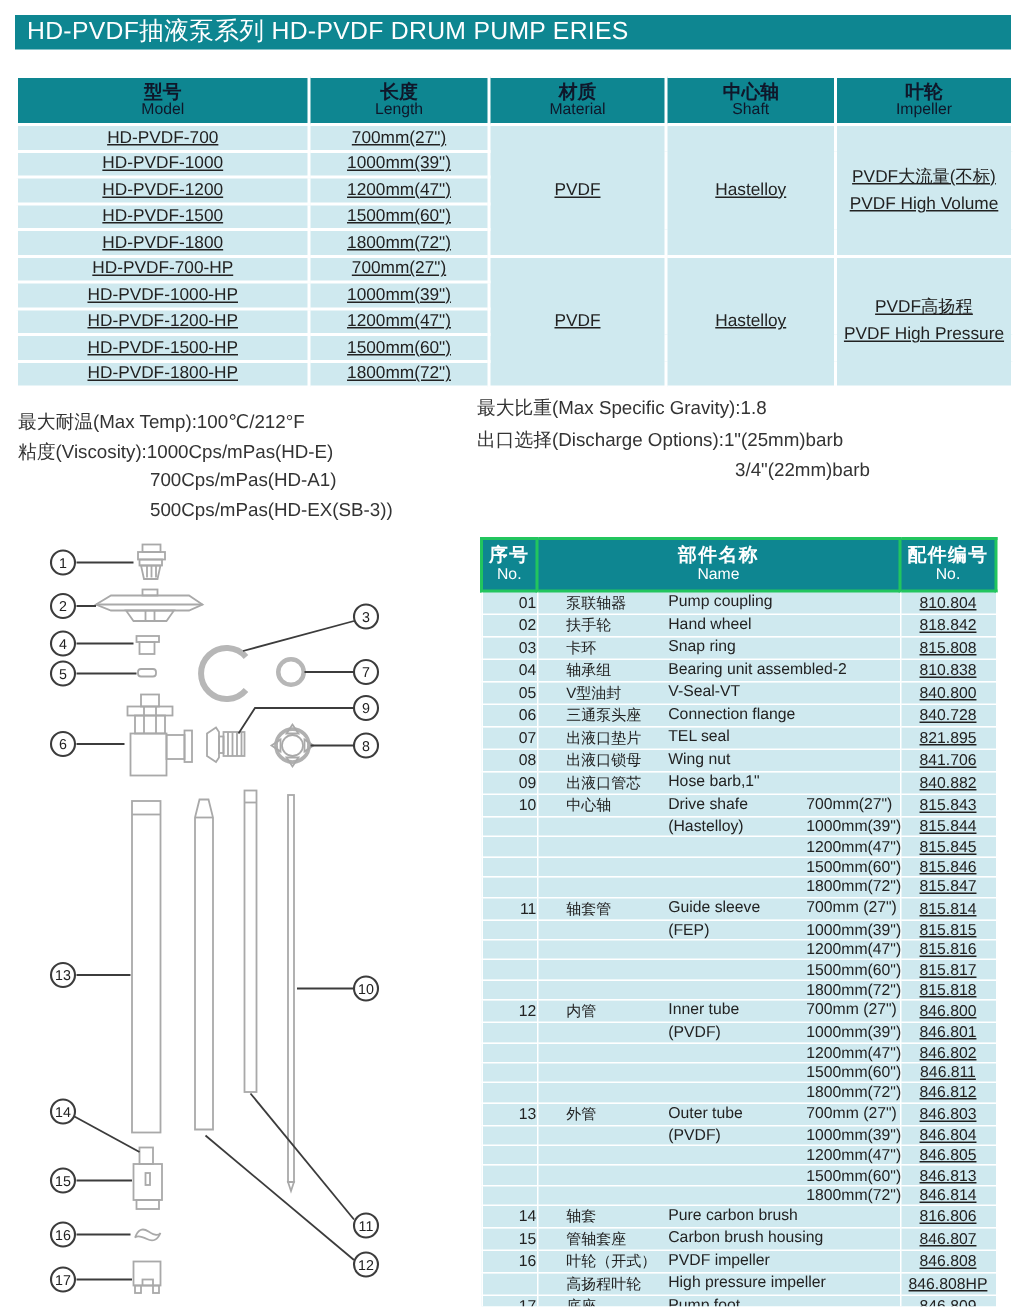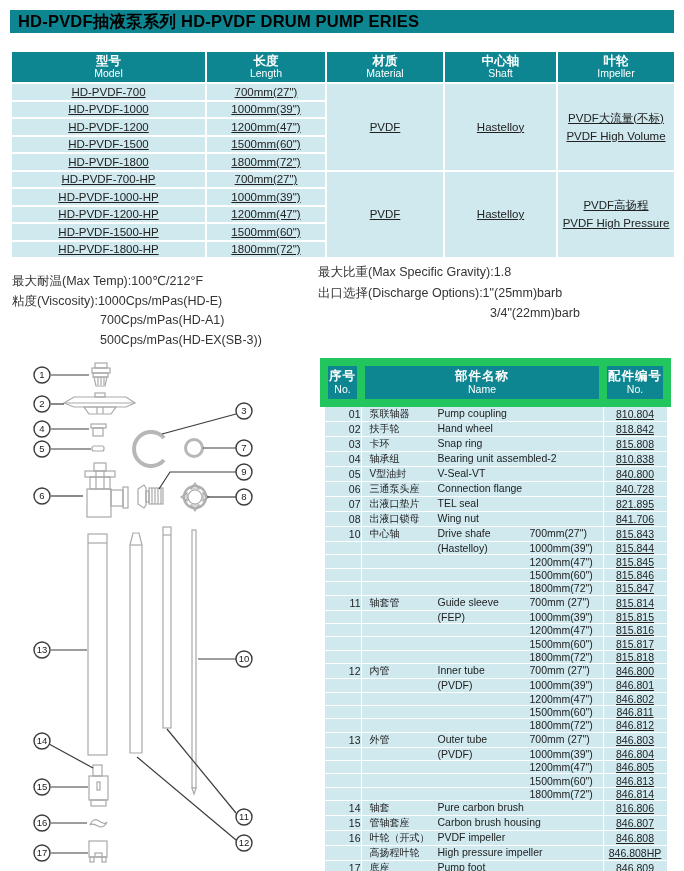--- a/index.html
+++ b/index.html
@@ -2,59 +2,59 @@
 <html><head>
 <meta charset="utf-8">
 <style>
   html,body { margin:0; padding:0; background:#ffffff; }
   .page {
     position:relative; width:684px; height:871px; background:#ffffff;
     font-family:"Liberation Sans","DejaVu Sans",sans-serif; overflow:hidden; color:#222;
   }
   .title-bar {
     position:absolute; left:10px; top:10px; width:656px; height:23px;
-    background:#0e8691; color:#000000; font-weight:bold; font-size:16.5px;
+    background:#0e8691; color:#ffffff; font-weight:normal; font-size:16.5px;
     line-height:23px; padding-left:8px; letter-spacing:0.2px; white-space:nowrap;
   }
   
   table.model-table {
     position:absolute; left:10px; top:50px; width:664px;
     border-collapse:collapse; table-layout:fixed;
   }
   table.model-table th {
-    background:#0e8691; color:#ffffff; border:2px solid #fff; padding:2px 0 3px 0;
+    background:#0e8691; color:#0f172a; border:2px solid #fff; padding:2px 0 3px 0;
   }
   table.model-table th .hzh { font-size:12.5px; line-height:14px; font-weight:bold; }
   table.model-table th .hen { font-size:10.5px; line-height:11px; font-weight:normal; }
   table.model-table td {
     background:#cfe9ef; border:2px solid #fff; height:15.5px;
     font-size:11.5px; text-align:center; padding:0; color:#222;text-decoration:underline;
   }
   table.model-table td.imp div { line-height:18px; font-size:11.5px; }
   
   .specs { position:absolute; color:#333; white-space:nowrap; }
   .specs-left  { left:12px;  top:272px; font-size:12.5px; line-height:19.5px; }
   .specs-right { left:318px; top:262px; font-size:12.5px; line-height:20.5px; }
   .specs .i1 { padding-left:88px; }
   .specs .i2 { padding-left:172px; }
   
   table.parts-table {
     position:absolute; left:320px; top:358px; width:343px;
     border-collapse:collapse; table-layout:fixed;
   }
-  table.parts-table th { background:#0e8691; color:#fff; border:8px solid #22c55e; padding:3px 0 4px 0; }
+  table.parts-table th { background:#0e8691; color:#fff; border:2px solid #22c55e; padding:3px 0 4px 0; }
   table.parts-table th .hzh { font-size:12.5px; line-height:14px; font-weight:bold; letter-spacing:1px; }
   table.parts-table th .hen { font-size:10.5px; line-height:12px; font-weight:normal; }
   table.parts-table td {
     background:#cfe9ef; border:1px solid #fff; height:12.4px;
     font-size:10.5px; padding:0; color:#222; white-space:nowrap;
   }
   table.parts-table td.pno  { text-align:right; }
   table.parts-table td.pcode{ text-align:center;text-decoration:underline; }
-  table.parts-table td.pname{ padding-left:8px; }
+  table.parts-table td.pname{ padding-left:19px; }
   table.parts-table td.pname .zh { display:inline-block; width:68px; font-size:10px; vertical-align:top; }
   table.parts-table td.pname .en { display:inline-block; width:92px; vertical-align:top; }
   table.parts-table td.pname .sz { display:inline-block; vertical-align:top; }
   
   svg.diagram { position:absolute; left:0; top:355px; }
   svg.diagram .part  { stroke:#a9a9a9; stroke-width:1.2; fill:none; }
   svg.diagram .partf { stroke:#a9a9a9; stroke-width:1.2; fill:#fff; }
   svg.diagram .leader{ stroke:#3c3c3c; stroke-width:1.2; fill:none; }
   svg.diagram .callout-circle { stroke:#3c3c3c; stroke-width:1.4; fill:#fff; }
   svg.diagram .callout-num { font-size:9.5px; fill:#222; text-anchor:middle; font-family:"Liberation Sans","DejaVu Sans",sans-serif; }
@@ -221,20 +221,25 @@
         </tr>
         <tr>
           <td class="pno">07</td>
           <td class="pname"><span class="zh">出液口垫片</span><span class="en">TEL seal</span><span class="sz"></span></td>
           <td class="pcode">821.895</td>
         </tr>
         <tr>
           <td class="pno">08</td>
           <td class="pname"><span class="zh">出液口锁母</span><span class="en">Wing nut</span><span class="sz"></span></td>
           <td class="pcode">841.706</td>
+        </tr>
+        <tr>
+          <td class="pno">09</td>
+          <td class="pname"><span class="zh">出液口管芯</span><span class="en">Hose barb,1"</span><span class="sz"></span></td>
+          <td class="pcode">840.882</td>
         </tr>
         <tr>
           <td class="pno">10</td>
           <td class="pname"><span class="zh">中心轴</span><span class="en">Drive shafe</span><span class="sz">700mm(27")</span></td>
           <td class="pcode">815.843</td>
         </tr>
         <tr>
           <td class="pno"></td>
           <td class="pname"><span class="zh"></span><span class="en">(Hastelloy)</span><span class="sz">1000mm(39")</span></td>
           <td class="pcode">815.844</td>

